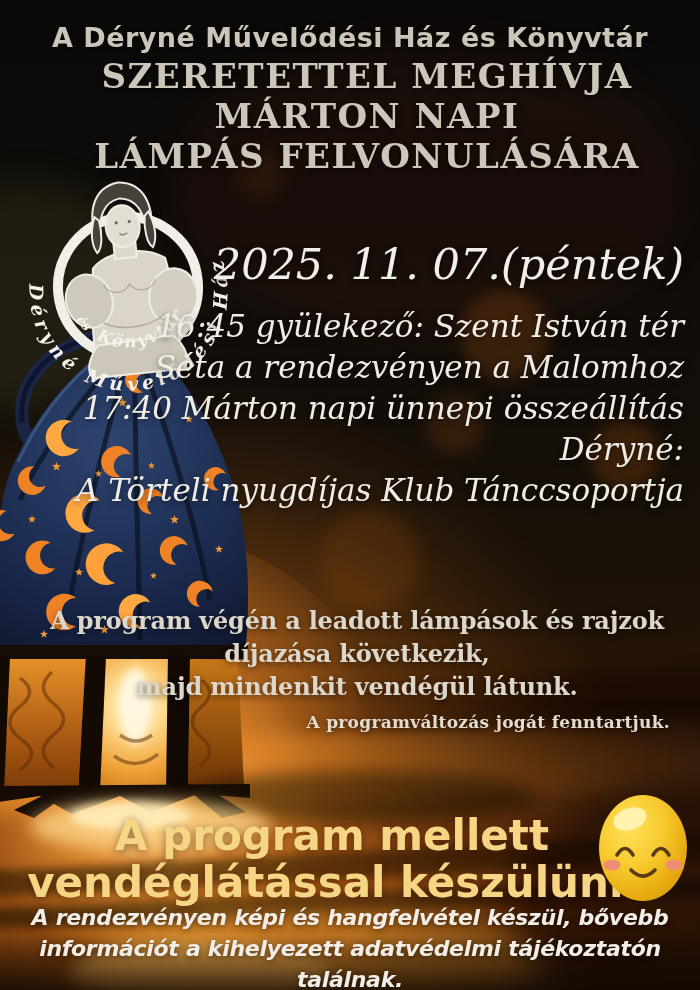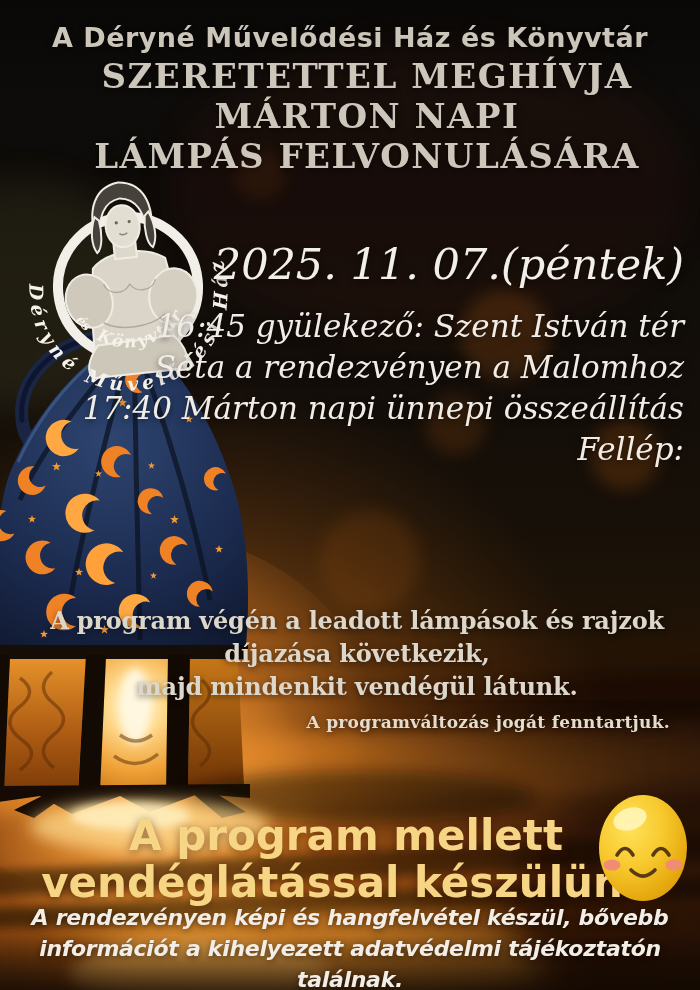--- a/index.html
+++ b/index.html
@@ -36,21 +36,20 @@
   }
   .disclaimer{
     top:712px;right:30px;width:650px;text-align:right;
     font-weight:bold;font-size:17px;color:#e3dccf;letter-spacing:.3px;
   }
   .highlight{
     top:812px;left:0;width:664px;text-align:center;
     font-family:"DejaVu Sans",sans-serif;font-weight:bold;
     font-size:42px;line-height:47px;color:#f6d585;
     text-shadow:0 2px 10px rgba(60,20,0,.55);
-    padding-left:14px;
   }
   .smiley{position:absolute;left:597px;top:792px;width:95px;height:112px;}
   .footer{
     top:902px;left:0;width:700px;text-align:center;
     font-family:"DejaVu Sans",sans-serif;font-weight:bold;font-style:italic;
     font-size:22px;line-height:31px;color:#f2eee7;letter-spacing:-.3px;
   }
 </style>
 </head>
 <body>
@@ -286,21 +285,22 @@
       </text>
     </g>
   </svg>
 
   <div class="txt date">2025. 11. 07.(péntek)</div>
 
   <div class="txt schedule">
     <div>16:45 gyülekező: Szent István tér</div>
     <div>Séta a rendezvényen a Malomhoz</div>
     <div>17:40 Márton napi ünnepi összeállítás</div>
-    <div>Fellép:</div>
+    <div>Déryné:</div>
+    <div>A Törteli nyugdíjas Klub Tánccsoportja</div>
   </div>
 
   <div class="txt closing">
     <div>A program végén a leadott lámpások és rajzok</div>
     <div>díjazása következik,</div>
     <div>majd mindenkit vendégül látunk.</div>
   </div>
 
   <div class="txt disclaimer">A programváltozás jogát fenntartjuk.</div>
 

